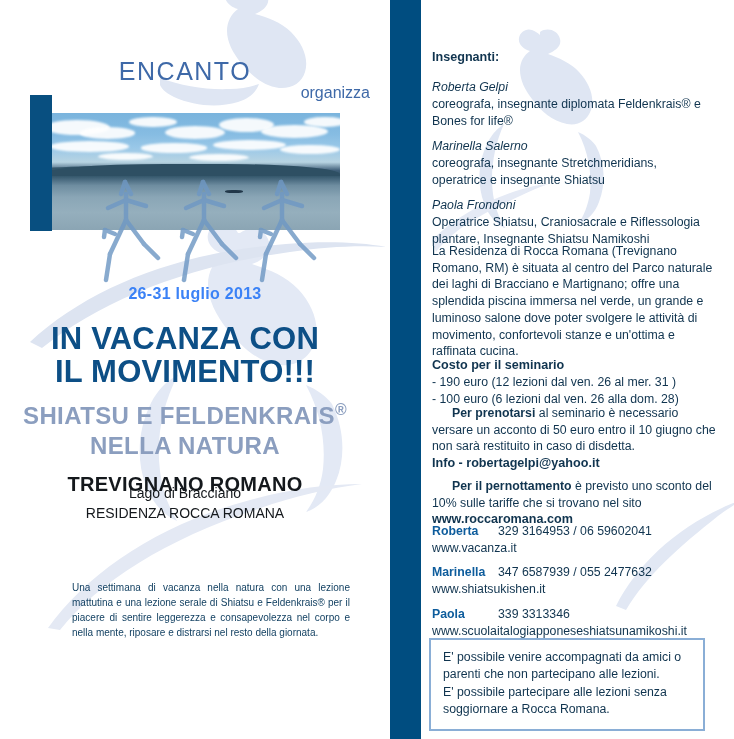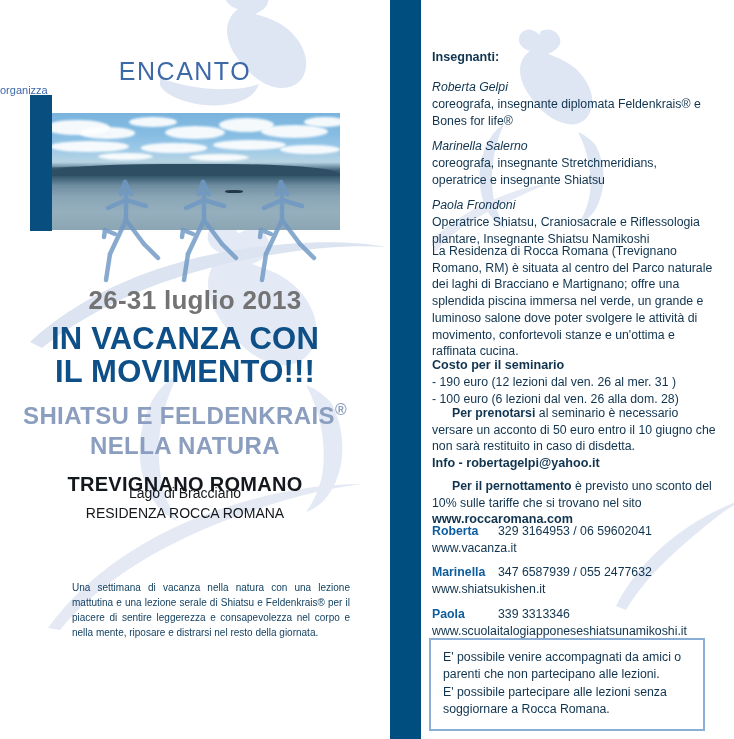--- a/index.html
+++ b/index.html
@@ -58,26 +58,26 @@
 
   
   .left-col {
     position:absolute; left:0; top:0; width:370px; height:739px; z-index:5;
   }
   .encanto {
     position:absolute; left:0; right:0; top:57px; text-align:center;
     font-size:25px; color:#3e69a8; letter-spacing:1.5px;
   }
   .organizza {
-    position:absolute; left:0; right:0; top:84px; text-align:left;
-    font-size:11px; color:#3e69a8;
+    position:absolute; left:0; right:0; top:84px; text-align:right;
+    font-size:16px; color:#3e69a8;
   }
   .date {
     position:absolute; left:0; right:0; top:285px; text-align:center;
-    font-size:26px; font-weight:bold; color:#737373; letter-spacing:.3px;padding-left:20px;
+    font-size:16px; font-weight:bold; color:#3b82f6; letter-spacing:.3px;padding-left:20px;
   }
   .h1 {
     position:absolute; left:0; right:0; top:322px; text-align:center;
     font-size:31px; font-weight:bold; color:#0d4f86;
     line-height:1.08; letter-spacing:.2px;
   }
   .h2 {
     position:absolute; left:0; right:0; top:400px; text-align:center;
     font-size:24px; font-weight:bold; color:#8b9ebf;
     line-height:1.25; letter-spacing:.4px;

